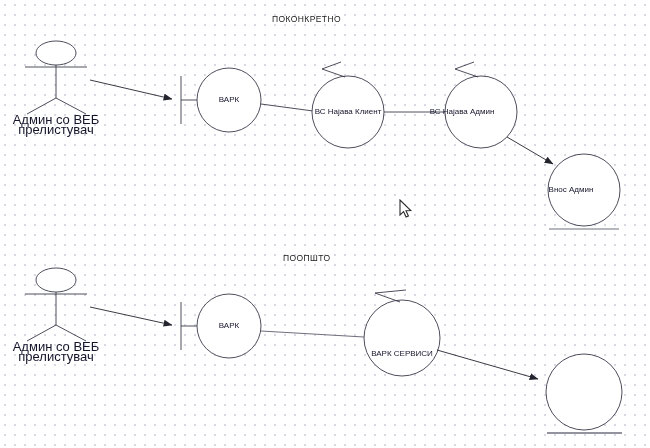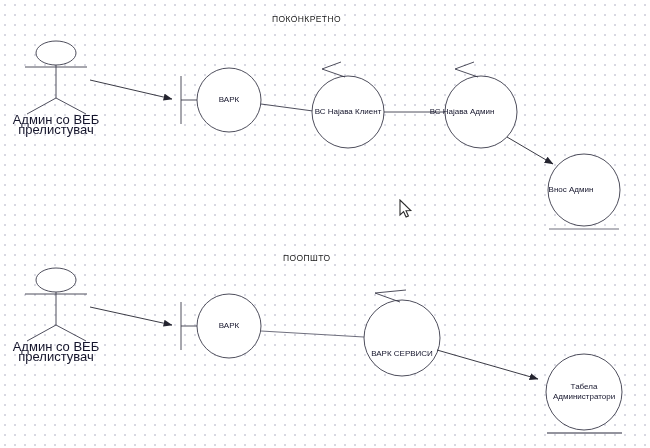--- a/index.html
+++ b/index.html
@@ -157,20 +157,18 @@
 
   <div class="dg-title" style="left:283px; top:241px;margin-top:12px;">ПООПШТО</div>
 
   <div class="actor-label" style="left:56px; top:342px;">Админ со ВЕБ
 прелистувач</div>
 
   <div class="node-label" style="left:229px; top:326px;">ВАРК</div>
 
   <div class="node-label" style="left:402px; top:354px;">ВАРК СЕРВИСИ</div>
 
-  <div class="node-label" style="left:584px; top:392px;">Табела
-Администратори</div>
 
   <svg id="cursor" style="left:399px; top:199px;" viewBox="0 0 14 20">
     <path d="M1,1 L1,16 L4.6,12.6 L7.1,18 L9.4,17 L7,11.8 L11.8,11.6 Z" fill="#ffffff" stroke="#2a2a2a" stroke-width="1.1" stroke-linejoin="miter"></path>
   </svg>
 
 </div>
 
 </body></html>

